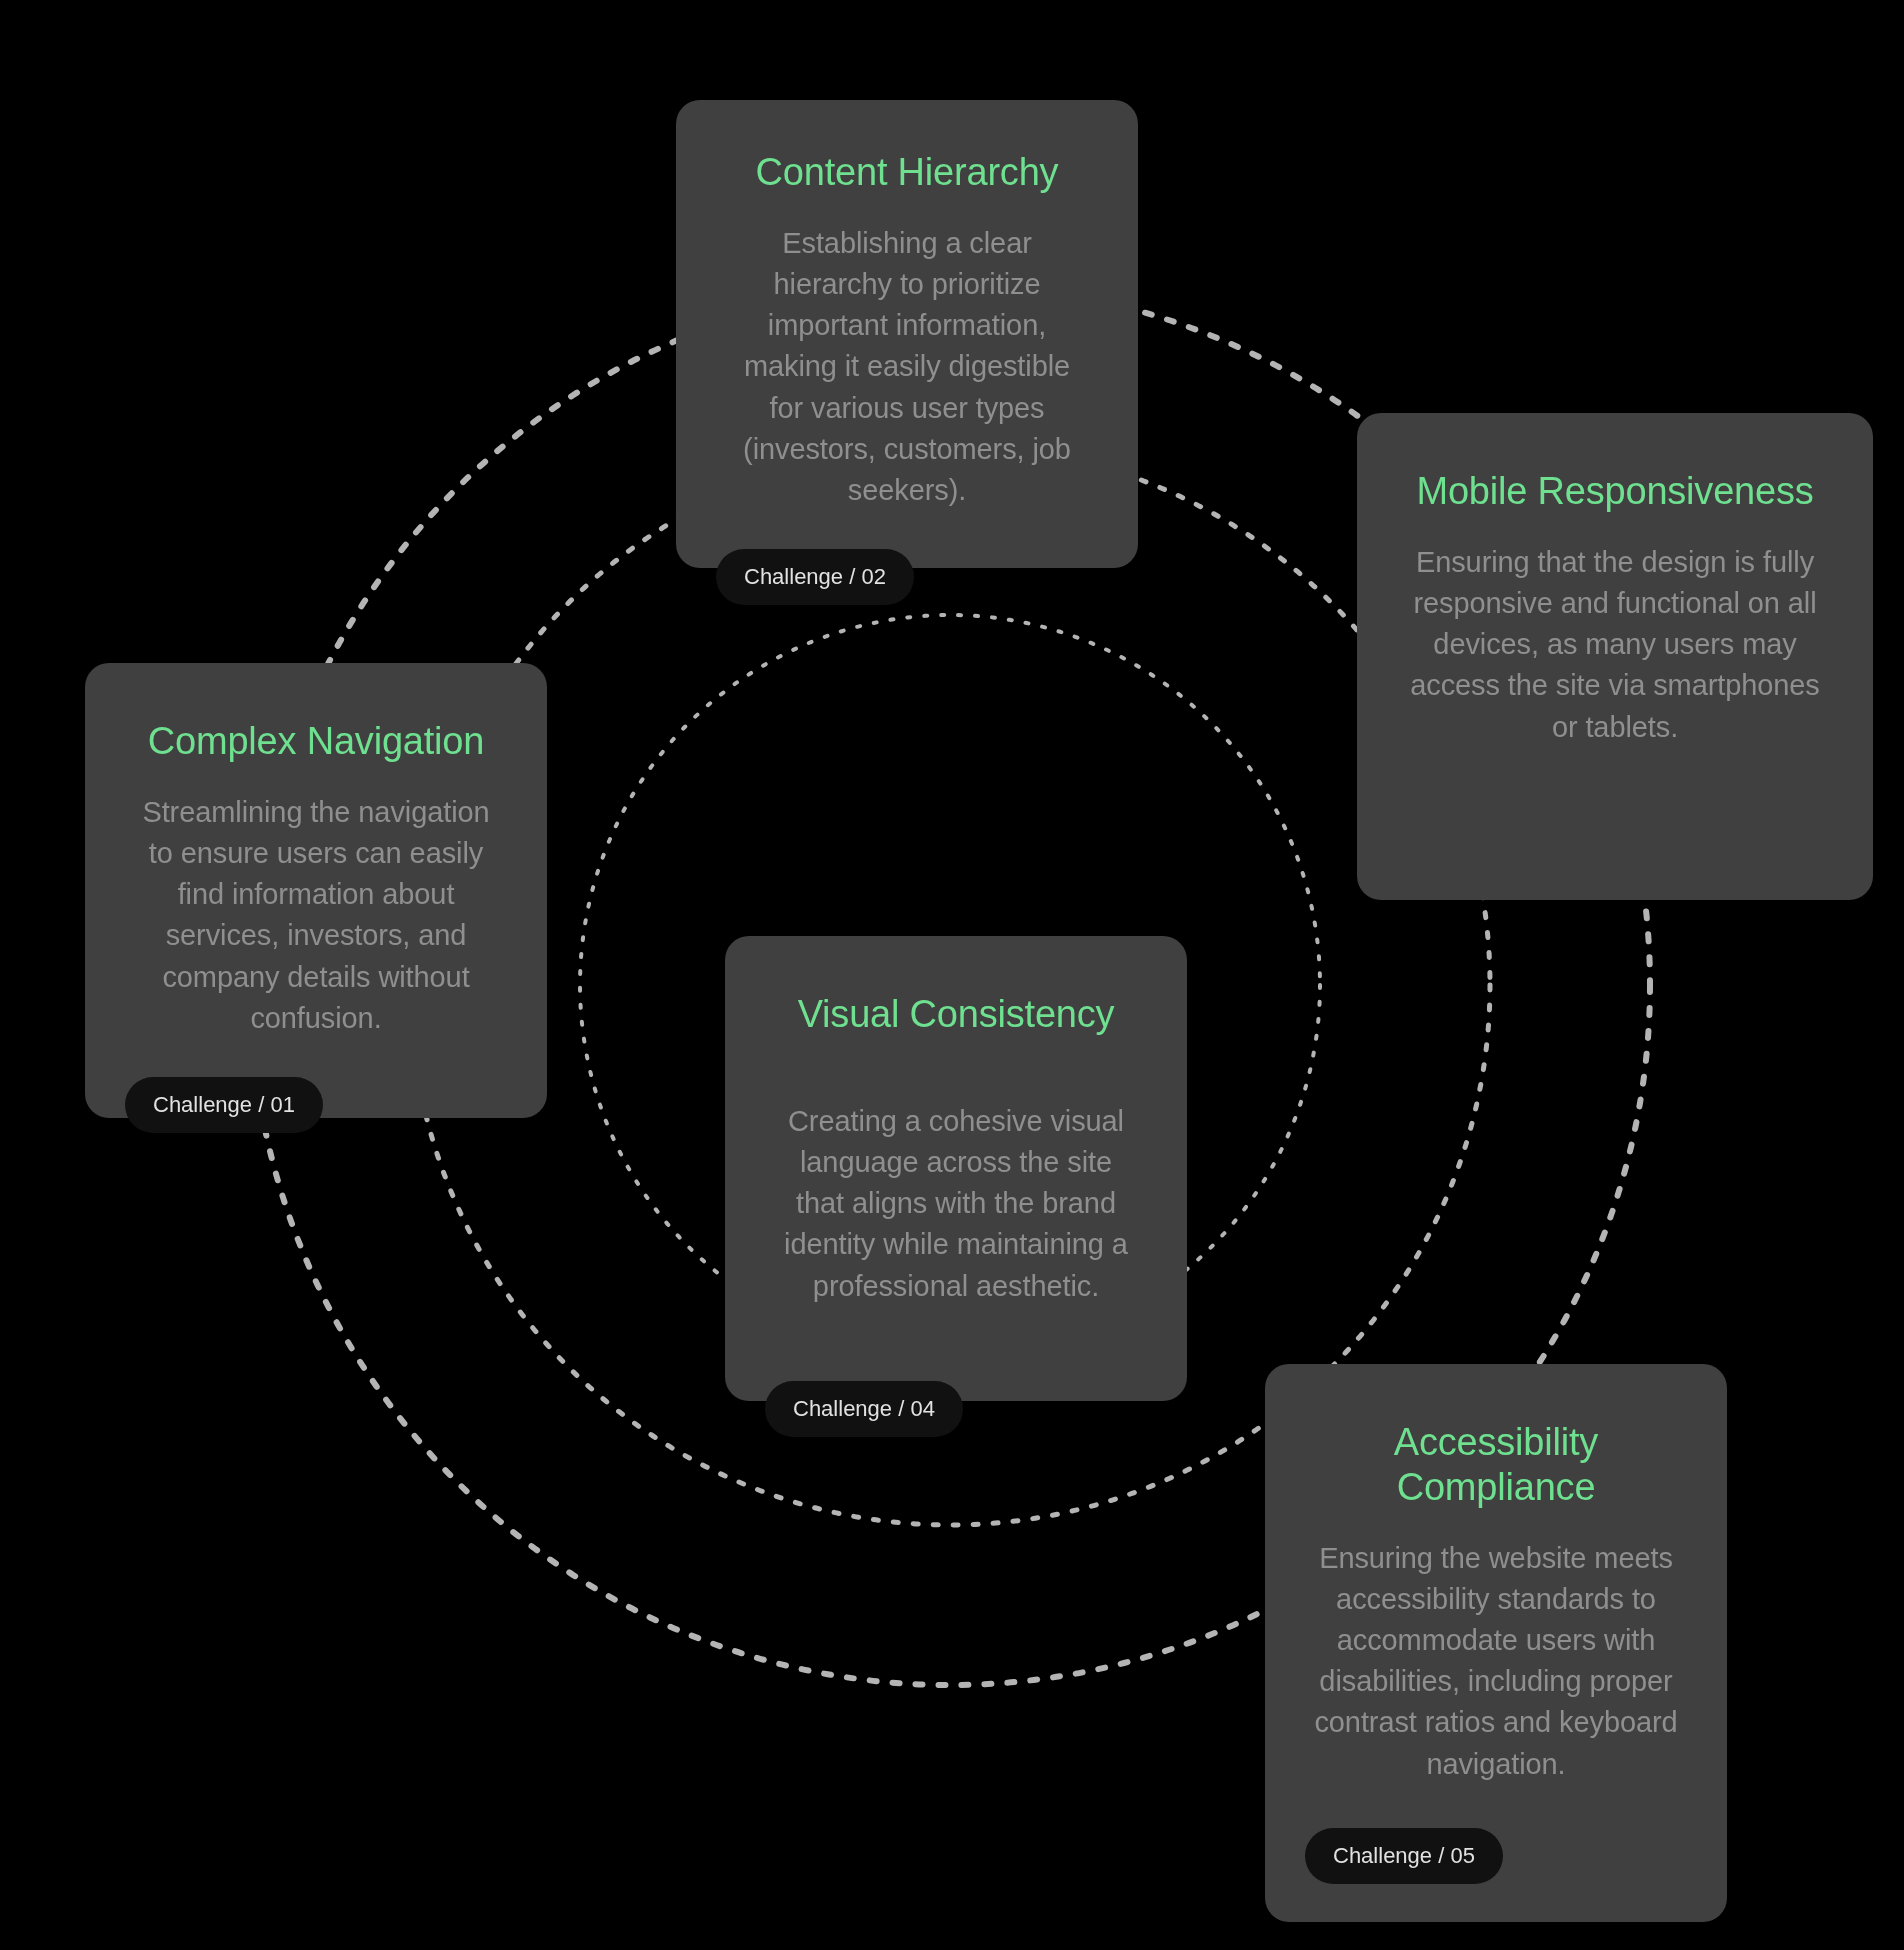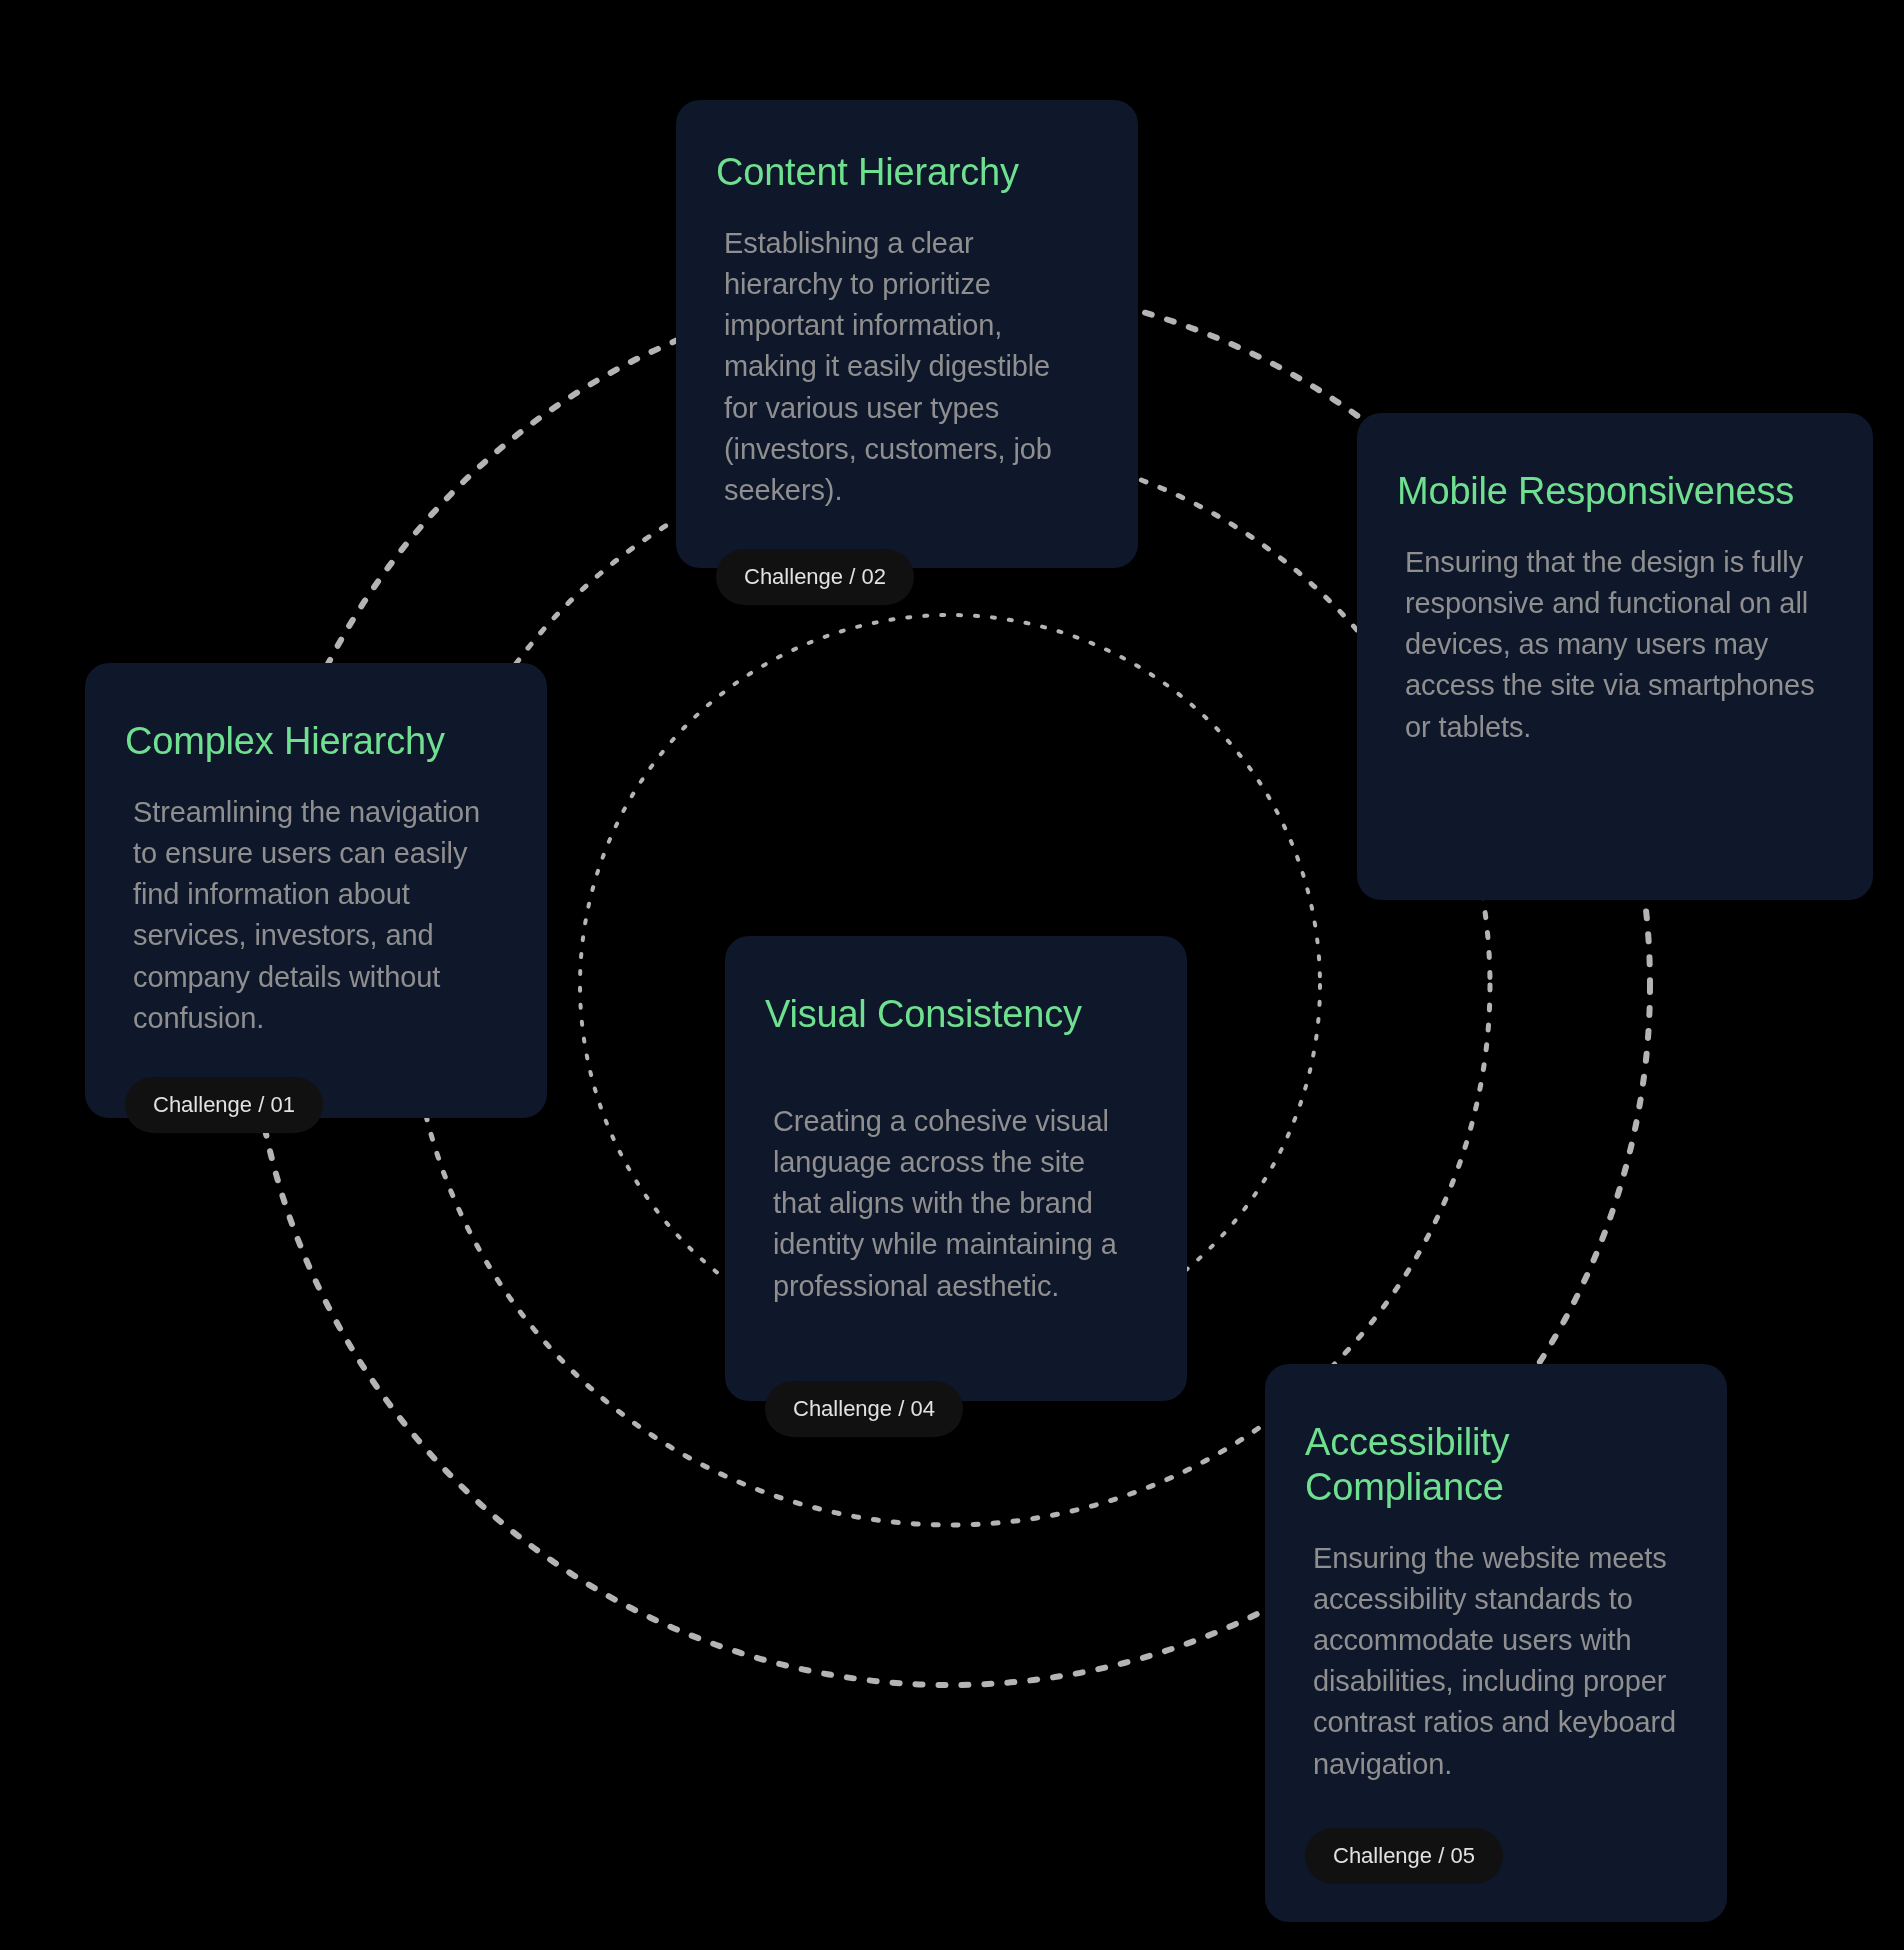--- a/index.html
+++ b/index.html
@@ -21,26 +21,27 @@
   #rings {
     position: absolute;
     left: 0;
     top: 0;
     width: 1904px;
     height: 1950px;
     pointer-events: none;
   }
   .card {
     position: absolute;
-    background: #0f172a;
+    background: #404040;
     border-radius: 24px;
     box-sizing: border-box;
     padding: 56px 40px 38px 40px;
     display: flex;
     flex-direction: column;
+    text-align: center;
   }
   .card-title {
     color: #6ee08f;
     font-size: 38px;
     line-height: 1.18;
     font-weight: 400;
     margin: 0 0 20px 0;
     letter-spacing: -0.2px;
   }
   .card-desc {
@@ -83,21 +84,21 @@
 
 <div id="stage">
 
   <svg id="rings" viewBox="0 0 1904 1950" width="1904" height="1950" aria-hidden="true">
     <circle cx="950" cy="985" r="370" fill="none" stroke="#b4b4b4" stroke-width="4" stroke-linecap="round" stroke-dasharray="3 14"></circle>
     <circle cx="950" cy="985" r="540" fill="none" stroke="#b4b4b4" stroke-width="5" stroke-linecap="round" stroke-dasharray="5 15"></circle>
     <circle cx="950" cy="985" r="700" fill="none" stroke="#b4b4b4" stroke-width="6" stroke-linecap="round" stroke-dasharray="7 16"></circle>
   </svg>
 
   <div class="card" id="card-1">
-    <h2 class="card-title">Complex Hierarchy</h2>
+    <h2 class="card-title">Complex Navigation</h2>
     <p class="card-desc">Streamlining the navigation to ensure users can easily find information about services, investors, and company details without confusion.</p>
     <div class="badge-row">
       <span class="badge">Challenge / 01</span>
     </div>
   </div>
 
   <div class="card" id="card-2">
     <h2 class="card-title">Content Hierarchy</h2>
     <p class="card-desc">Establishing a clear hierarchy to prioritize important information, making it easily digestible for various user types (investors, customers, job seekers).</p>
     <div class="badge-row">

